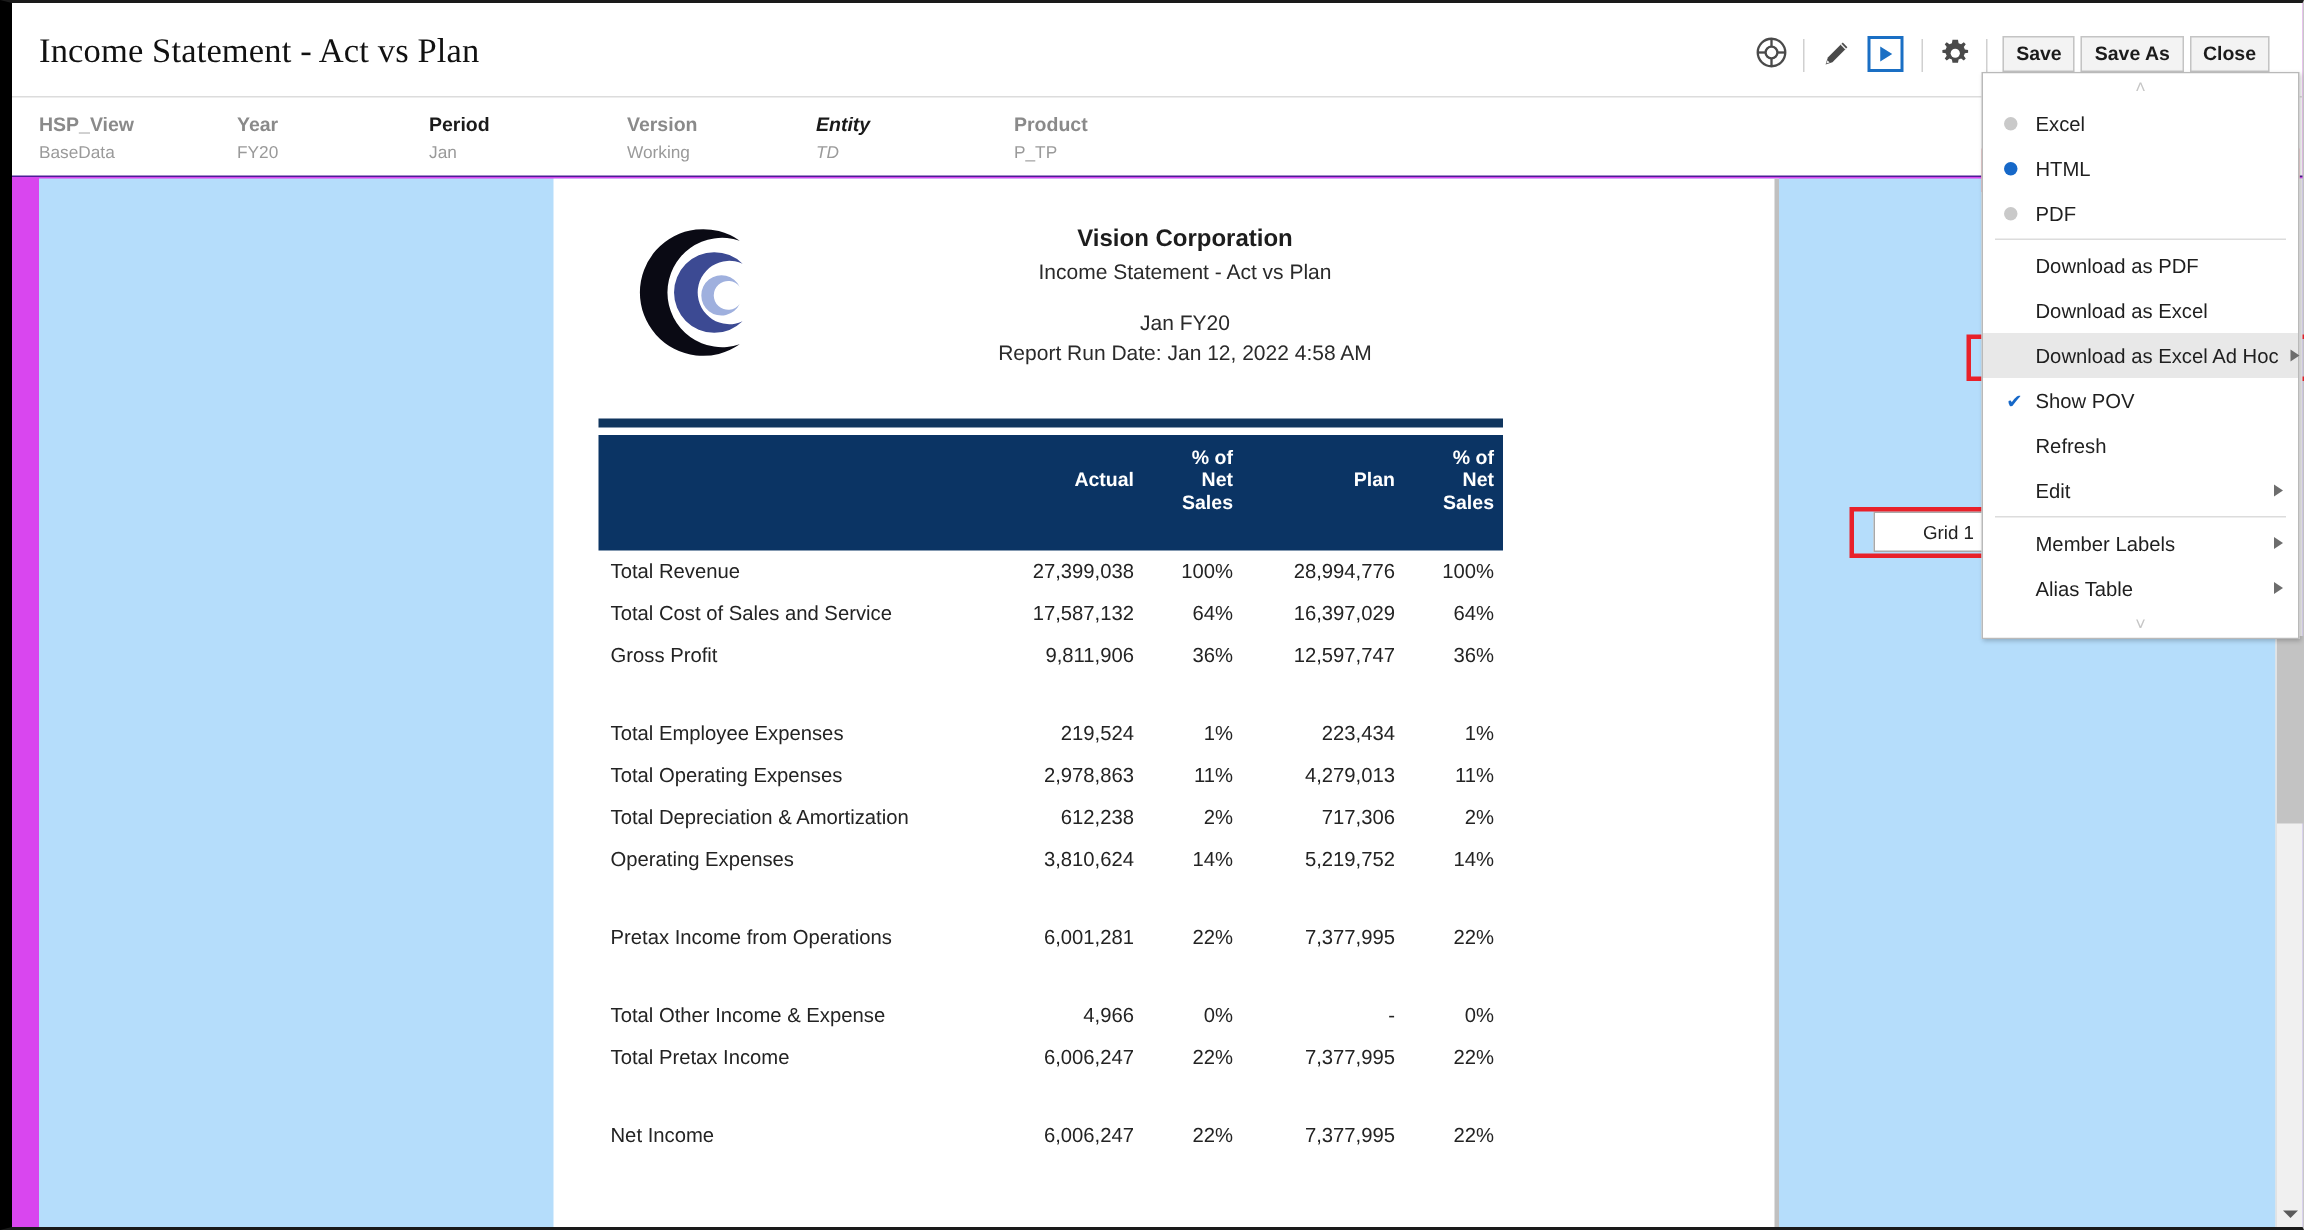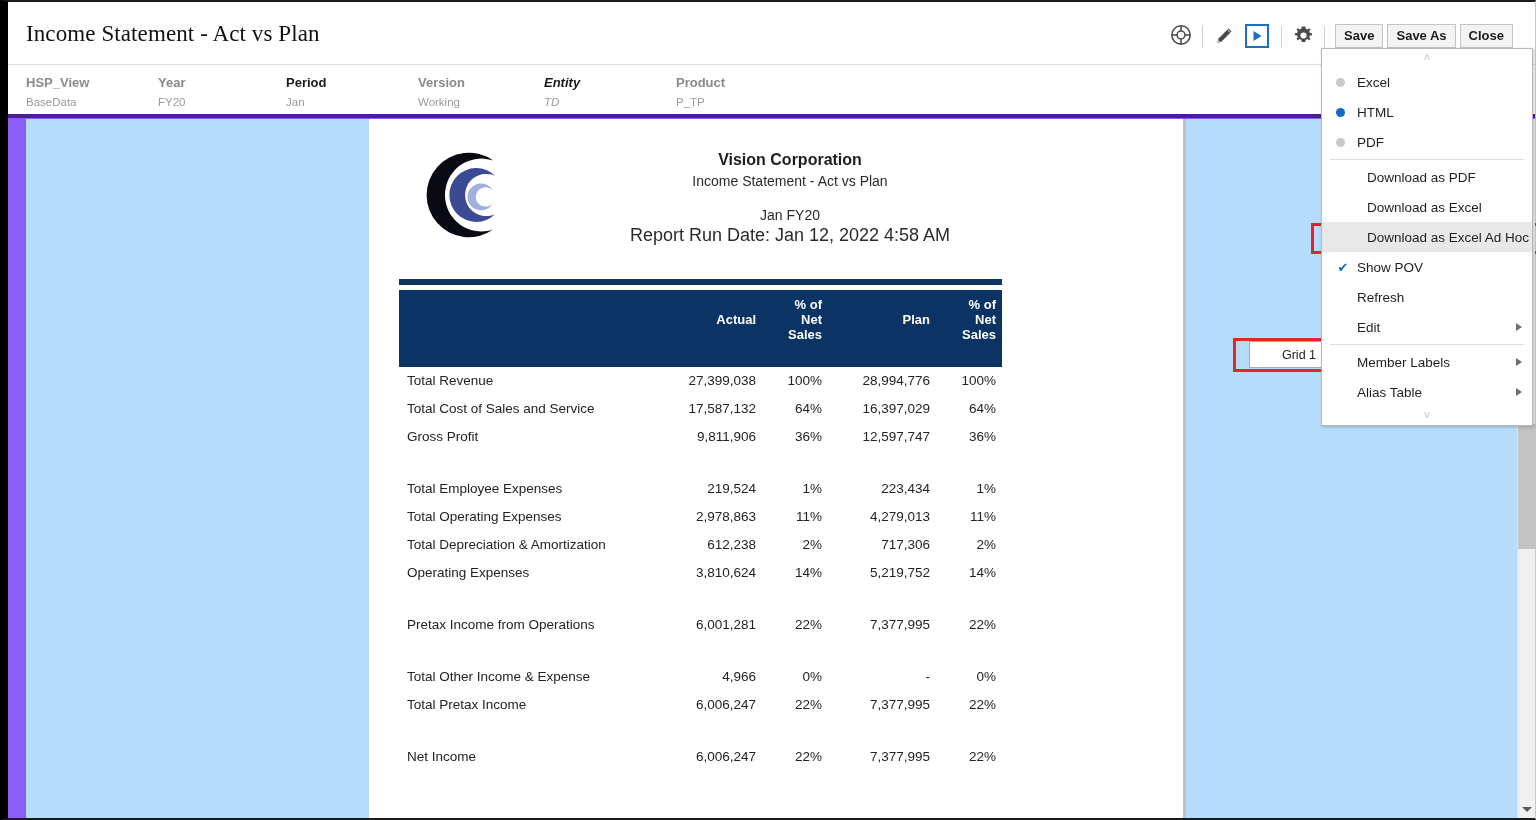--- a/index.html
+++ b/index.html
@@ -5,21 +5,21 @@
   * { box-sizing: border-box; margin: 0; padding: 0; }
   html, body {
     width: 1536px; height: 820px;
     font-family: "Liberation Sans", sans-serif;
     background: #ffffff;
     overflow: hidden;
   }
   #app {
     position: relative;
     width: 1536px; height: 820px;
-    background: #8b5cf6;
+    background: #d946ef;
     border-left: 8px solid #000000;
     border-top: 2px solid #1a1a1a;
     border-bottom: 2px solid #1a1a1a;
     border-right: 1px solid #c8c8c8;
   }
 
   
   .topbar {
     position: absolute; left: 0; top: 0; right: 0; height: 62px;
     background: #ffffff;
@@ -50,21 +50,21 @@
     font-family: "Liberation Sans", sans-serif;
     font-size: 13px; font-weight: bold; color: #1b1b1b;
     cursor: pointer; line-height: 22px; text-align: center;
     margin-left: 4px;
   }
 
   
   .povbar {
     position: absolute; left: 0; top: 62px; right: 0; height: 54px;
     border-top: 1px solid #dcdcdc;
-    border-bottom: 4px solid #4c1d95;
+    border-bottom: 1px solid #4c1d95;
     background: #ffffff;
   }
   .pov-item { position: absolute; top: 9px; }
   .pov-label {
     font-size: 13px; font-weight: bold; color: #8a8a8a; line-height: 18px;
     white-space: nowrap;
   }
   .pov-item.active .pov-label { color: #1a1a1a; }
   .pov-value {
     font-size: 11.5px; color: #9a9a9a; line-height: 16px; margin-top: 2px;
@@ -92,21 +92,21 @@
     padding-left: 28px;
   }
   .rpt-company {
     font-size: 16px; font-weight: bold; color: #1d1d1d; line-height: 22px;
   }
   .rpt-sub {
     font-size: 14px; color: #2a2a2a; line-height: 20px;
   }
   .rpt-gap { height: 14px; }
   .rpt-period { font-size: 14px; color: #2a2a2a; line-height: 20px; }
-  .rpt-run { font-size: 18px; color: #2a2a2a; line-height: 20px; }
+  .rpt-run { font-size: 14px; color: #2a2a2a; line-height: 20px; }
 
   
   .rpt-table {
     position: absolute; left: 30px; top: 160px; width: 603px;
   }
   .rule-bar { height: 6px; background: #10355e; width: 100%; }
   .rule-space { height: 5px; }
   .grid {
     width: 100%; border-collapse: collapse; table-layout: fixed;
   }
@@ -172,21 +172,21 @@
   }
   .mi .check.blank { color: transparent; }
   .mi .mlabel { flex: 1 1 auto; }
   .mi .arrow {
     width: 0; height: 0; margin-left: 8px; flex: 0 0 auto;
     border-left: 6px solid #6d6d6d;
     border-top: 4.5px solid transparent;
     border-bottom: 4.5px solid transparent;
   }
   .mi .arrow.hidden { visibility: hidden; }
-  .mi.plain { padding-left: 45px; }
+  .mi.plain { padding-left: 35px; }
   .msep { height: 1px; background: #dcdcdc; margin: 2px 8px; }
 
   
   .vscroll {
     position: absolute; right: 0; top: 117px; bottom: 0; width: 18px;
     background: #f0f0f0; border-left: 1px solid #e2e2e2; z-index: 30;
   }
   .vthumb {
     position: absolute; left: 0; top: 305px; width: 18px; height: 125px;
     background: #c3c3c3;

